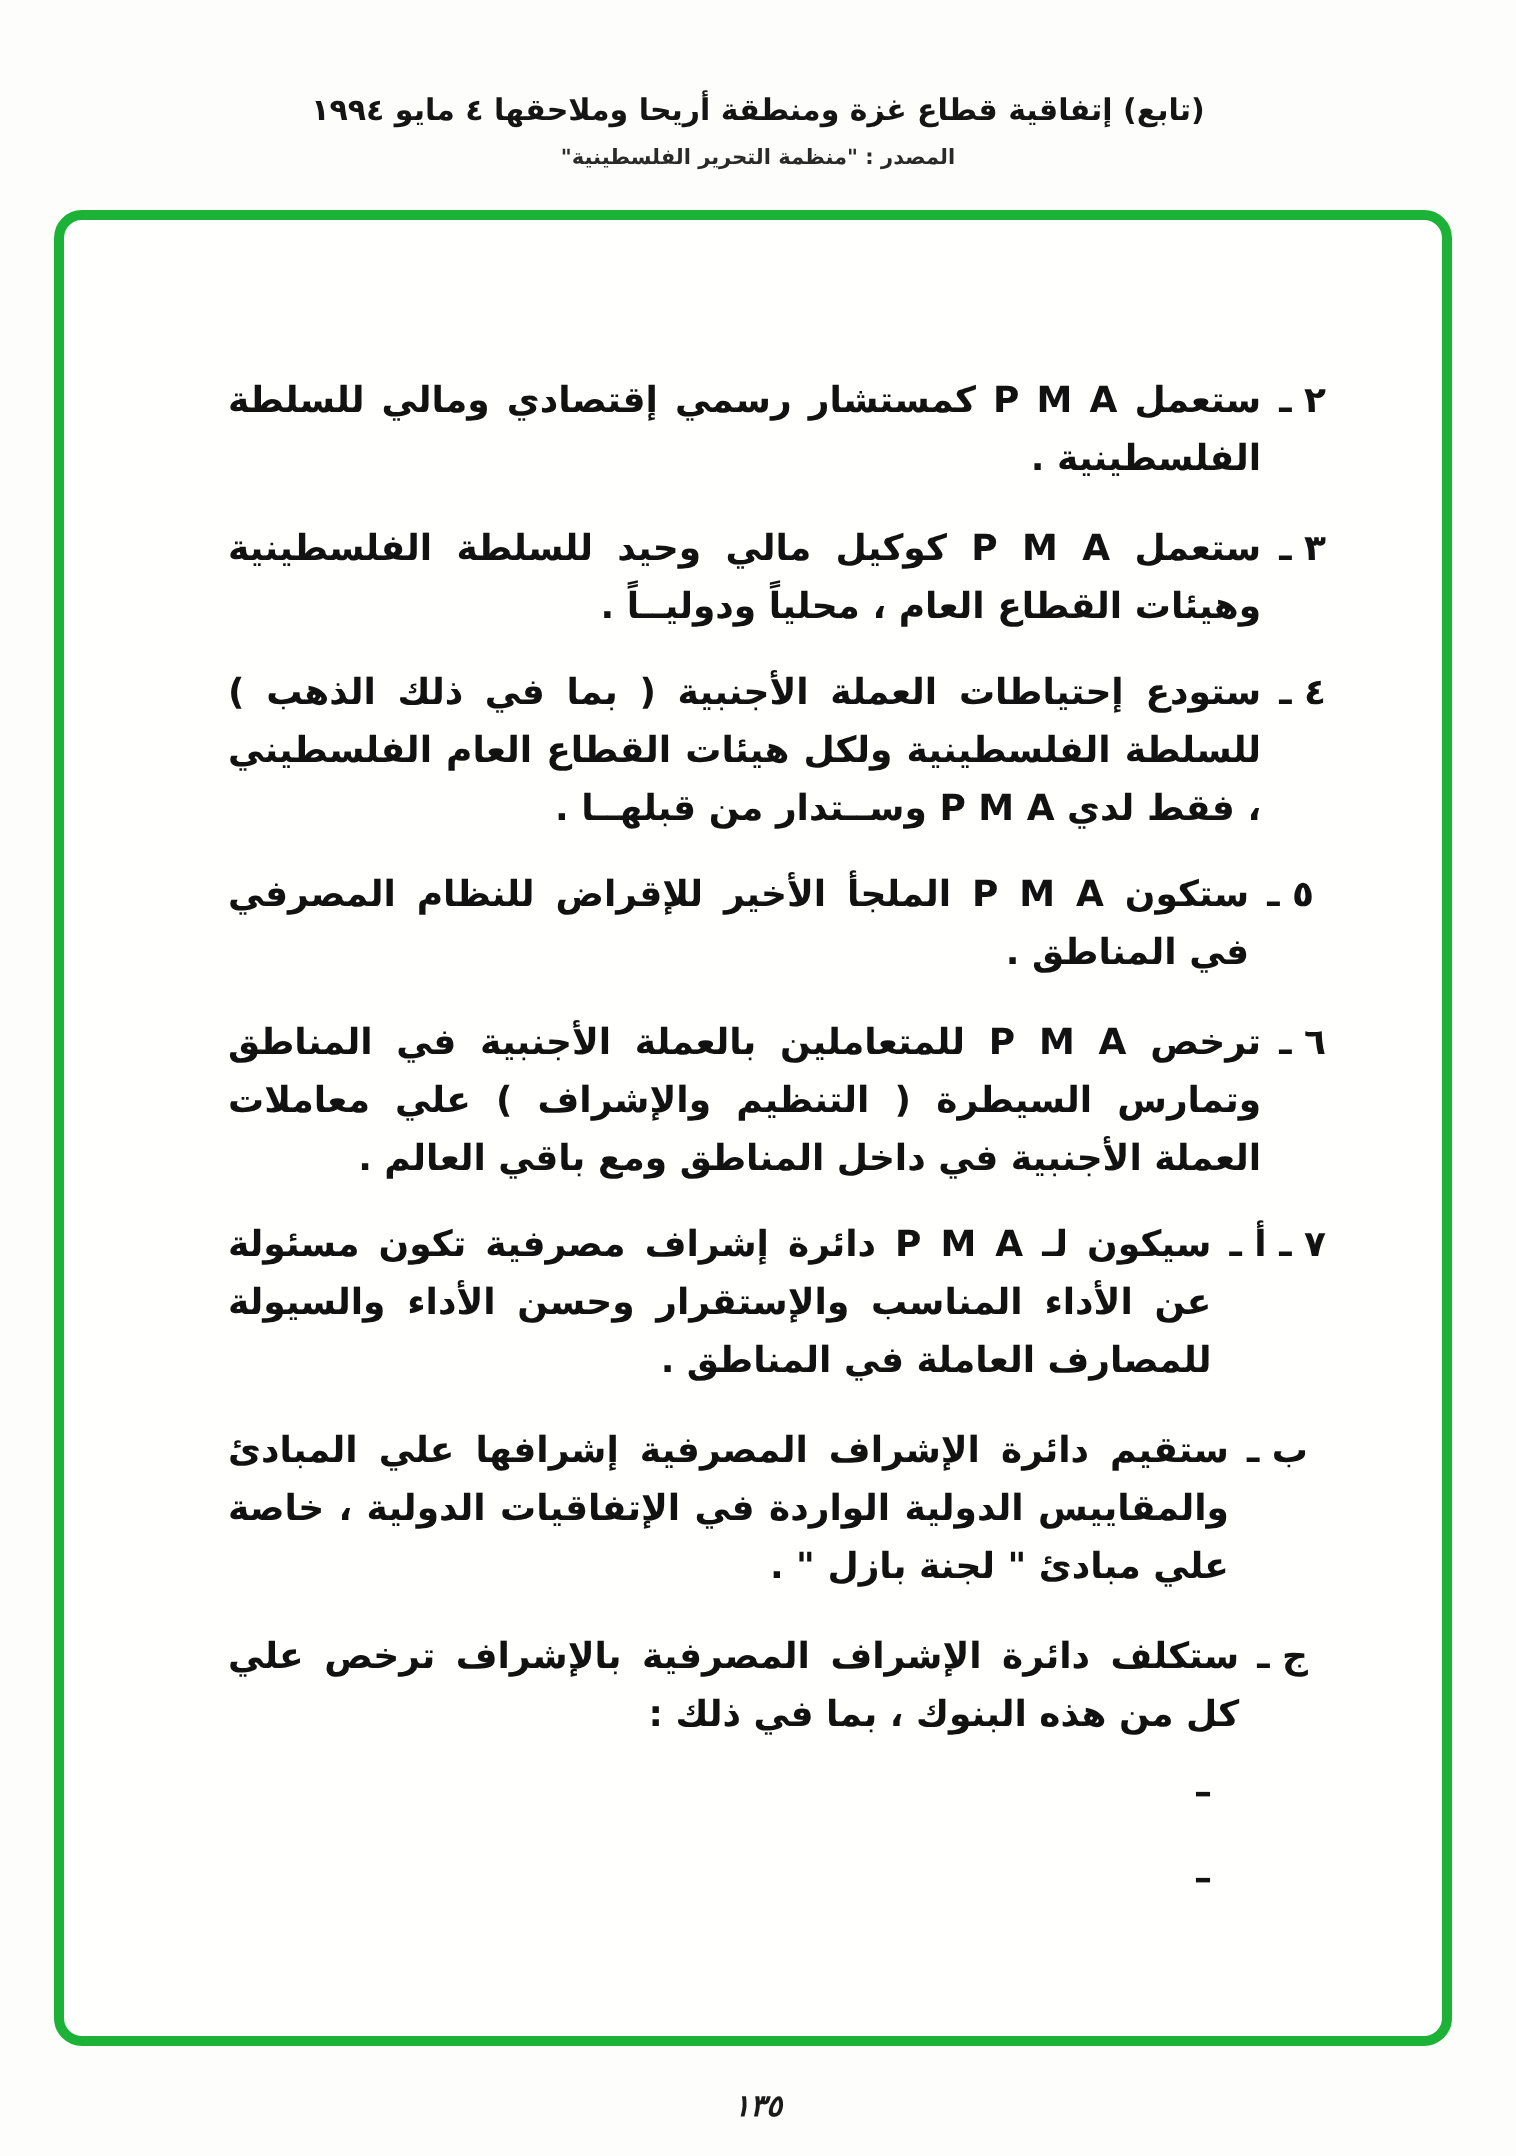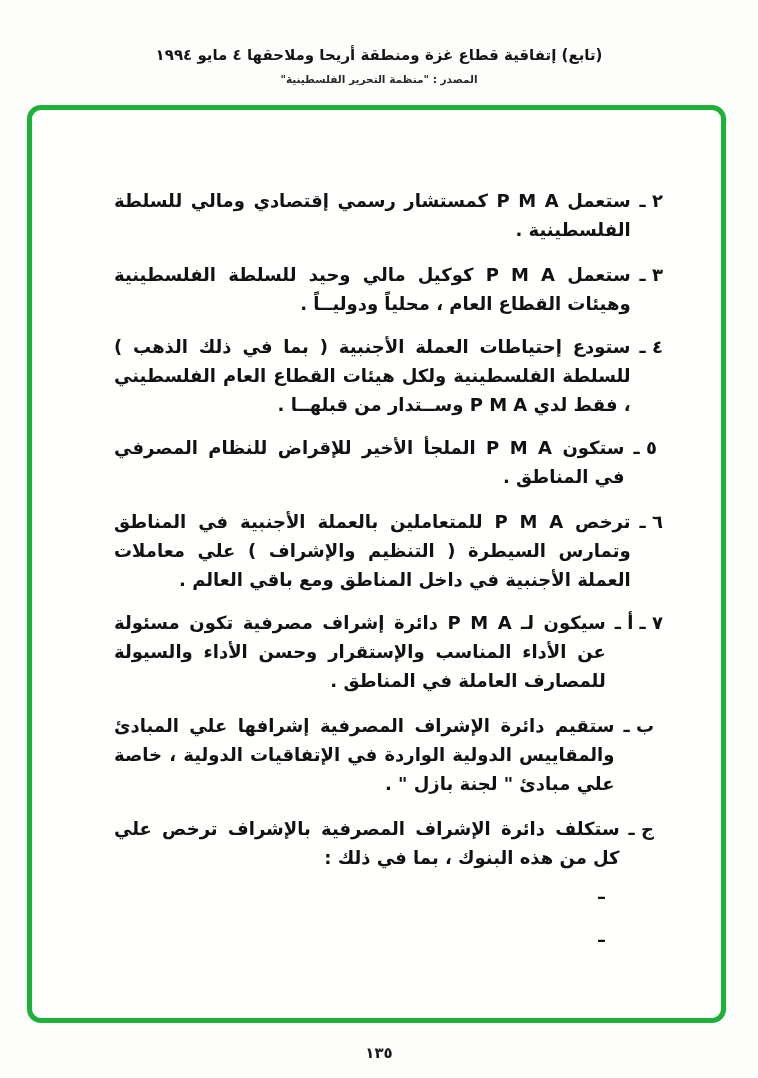--- a/index.html
+++ b/index.html
@@ -65,20 +65,21 @@
   .item.bullet { padding-right: 57px; }
   .page-number {
     position: absolute;
     top: 1044px; left: 0; right: 0;
     text-align: center;
     font-size: 15px;
     font-weight: 700;
     letter-spacing: 3px;
     color: #1b1b1b;
     direction: rtl;
+    font-style: italic;
   }
 </style>
 </head>
 <body>
 
 <div class="page">
 
   <div class="doc-header">
     <div class="doc-title">(تابع) إتفاقية قطاع غزة ومنطقة أريحا وملاحقها ٤ مايو ١٩٩٤</div>
     <div class="doc-source">المصدر :  "منظمة التحرير الفلسطينية"</div>

